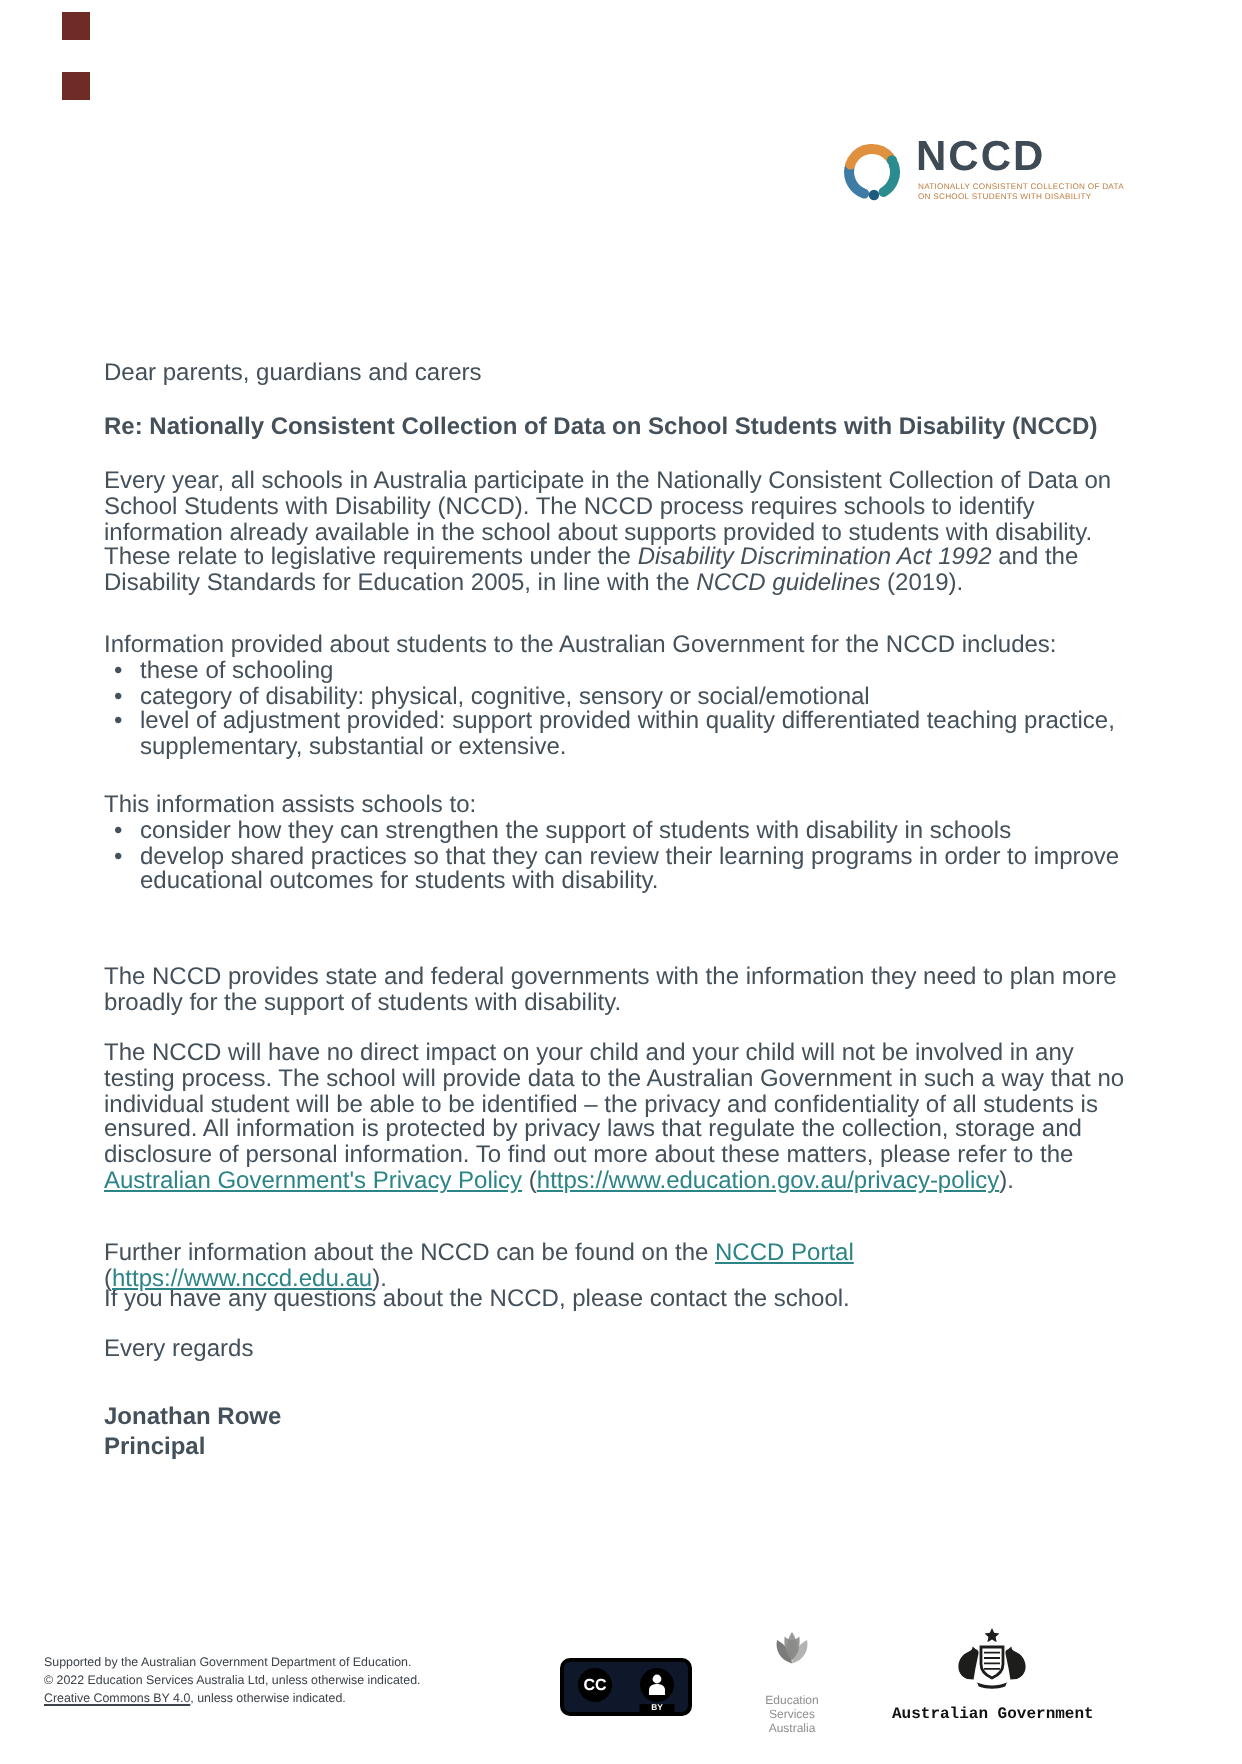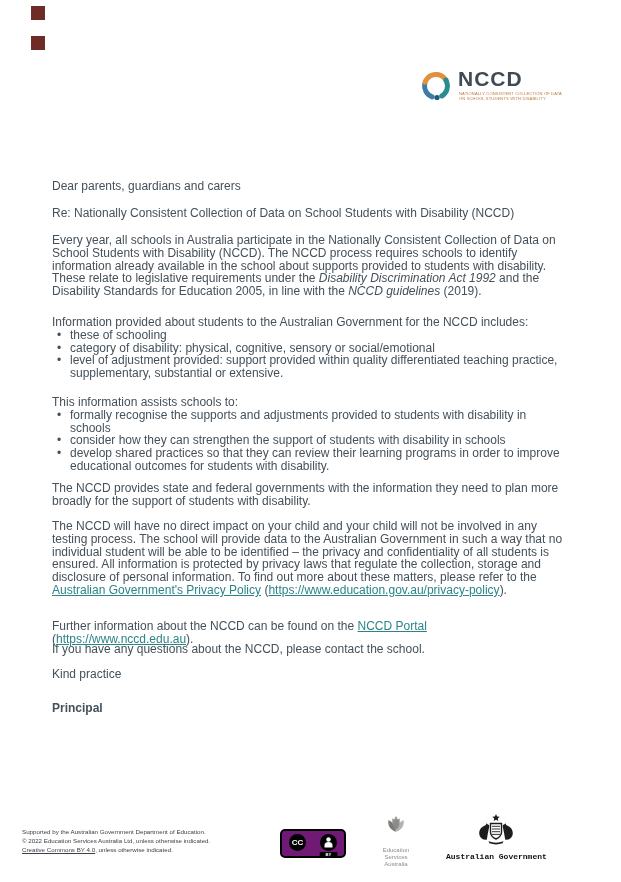--- a/index.html
+++ b/index.html
@@ -18,36 +18,36 @@
   .nccd-ring { position:absolute; left:0; top:2px; }
   .nccd-word { position:absolute; left:39px; top:0px; font-size:21px; font-weight:bold;
                letter-spacing:1px; color:#3E4A54; }
   .nccd-tag { position:absolute; left:40px; top:25px; width:190px; font-size:6px;
               line-height:7px; color:#BE7B3B; letter-spacing:.2px;
               transform:scale(0.68); transform-origin:left top; text-transform:uppercase; }
 
   
   .t { color:#44505A; font-size:12px; line-height:12.8px; }
   .abs { position:absolute; left:52px; width:512px; }
-  .bold { font-weight:normal; }
+  .bold { font-weight:bold; }
   em { font-style:italic; }
   a.lnk { color:#2B8486; text-decoration:underline; cursor:pointer; }
   ul.bullets { list-style:none; margin:0; padding:0; }
   ul.bullets li { position:relative; padding-left:18px; }
   ul.bullets li::before { content:"\2022"; position:absolute; left:5px; top:0; }
 
   .sig { line-height:14.5px; font-weight:bold; }
 
   
   .footer-text { position:absolute; left:22px; top:828px; width:252px;
                  font-size:6.2px; line-height:8.8px; color:#3C4248; }
   .footer-text a { color:#3C4248; text-decoration:underline; cursor:pointer; }
 
   .cc-badge { position:absolute; left:280px; top:829px; width:66px; height:29px;
-              background:#701a75; border:2px solid #000; border-radius:5px; }
+              background:#0f172a; border:2px solid #000; border-radius:5px; }
   .cc-circle { position:absolute; top:3px; width:17px; height:17px; border-radius:50%;
                background:#000; color:#fff; text-align:center; }
   .cc-circle.c1 { left:7px; font-size:8px; font-weight:bold; line-height:17px; }
   .cc-circle.c2 { left:38px; }
   .cc-by-bar { position:absolute; left:34px; bottom:-1px; width:25px; height:7px;
                background:#000; color:#fff; font-size:6px; line-height:7px; text-align:center;
                transform:scale(0.7); transform-origin:center bottom; font-weight:bold; }
 
   .esa-logo { position:absolute; left:366px; top:816px; width:60px; text-align:center; }
   .esa-text { font-size:6px; line-height:7px; color:#8E8E8C; margin-top:1px; }
@@ -93,37 +93,37 @@
     <ul class="bullets">
       <li>these of schooling</li>
       <li>category of disability: physical, cognitive, sensory or social/emotional</li>
       <li>level of adjustment provided: support provided within quality differentiated teaching practice, supplementary, substantial or extensive.</li>
     </ul>
   </div>
 
   <div class="t abs" style="top:396px">
     <p>This information assists schools to:</p>
     <ul class="bullets">
-      <li>formally recognise the supports and adjustments provided to students with disability in schools</li>
       <li>consider how they can strengthen the support of students with disability in schools</li>
       <li>develop shared practices so that they can review their learning programs in order to improve educational outcomes for students with disability.</li>
     </ul>
   </div>
 
   <p class="t abs" style="top:482px">The NCCD provides state and federal governments with the information they need to plan more broadly for the support of students with disability.</p>
 
   <p class="t abs" style="top:520px"><span>The NCCD will have no direct impact on your child and your child will not be involved in any testing process. The school will provide data to the Australian Government in such a way that no individual student will be able to be identified – the privacy and confidentiality of all students is ensured. All information is protected by privacy laws that regulate the collection, storage and disclosure of personal information. To find out more about these matters, please refer to the </span><a class="lnk">Australian Government's Privacy Policy</a><span> (</span><a class="lnk">https://www.education.gov.au/privacy-policy</a><span>).</span></p>
 
   <p class="t abs" style="top:643px">If you have any questions about the NCCD, please contact the school.</p>
 
   <p class="t abs" style="top:620px"><span>Further information about the NCCD can be found on the </span><a class="lnk">NCCD Portal</a><span> (</span><a class="lnk">https://www.nccd.edu.au</a><span>).</span></p>
 
-  <p class="t abs" style="top:668px">Kind practice</p>
+  <p class="t abs" style="top:668px">Every regards</p>
 
   <div class="t abs sig" style="top:701px">
+    <div>Jonathan Rowe</div>
     <div>Principal</div>
   </div>
 
   <div class="footer-text">
     <div>Supported by the Australian Government Department of Education.</div>
     <div>© 2022 Education Services Australia Ltd, unless otherwise indicated.</div>
     <div><a>Creative Commons BY 4.0</a><span>, unless otherwise indicated.</span></div>
   </div>
 
   <div class="cc-badge">

